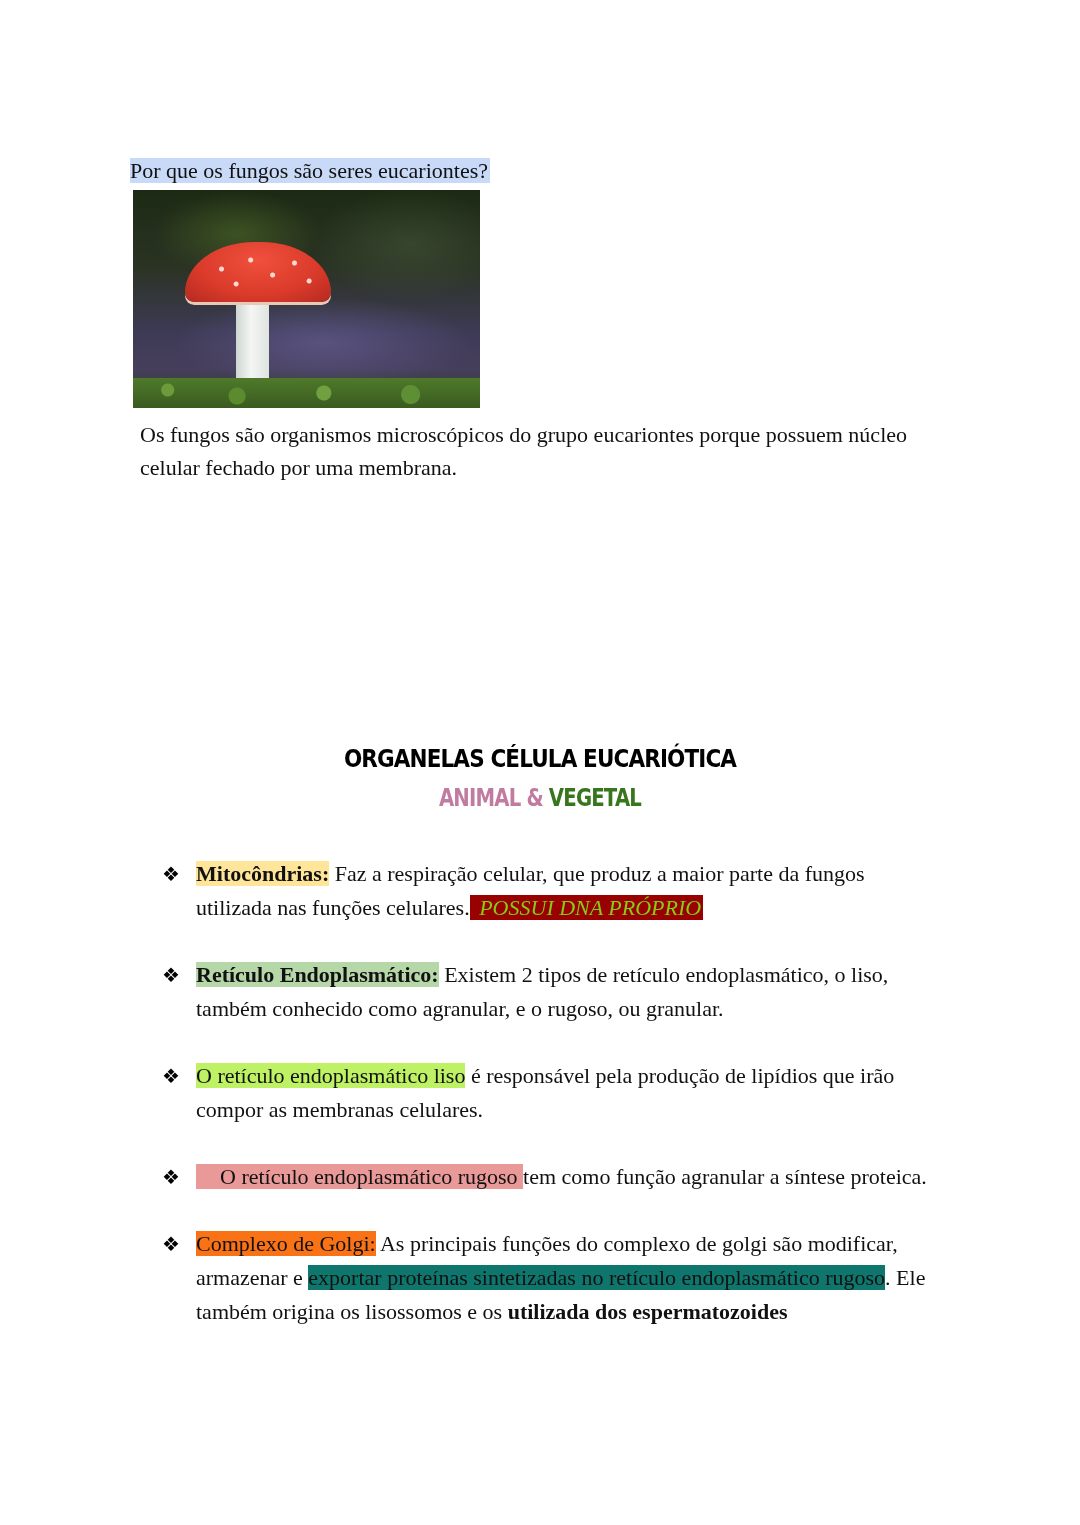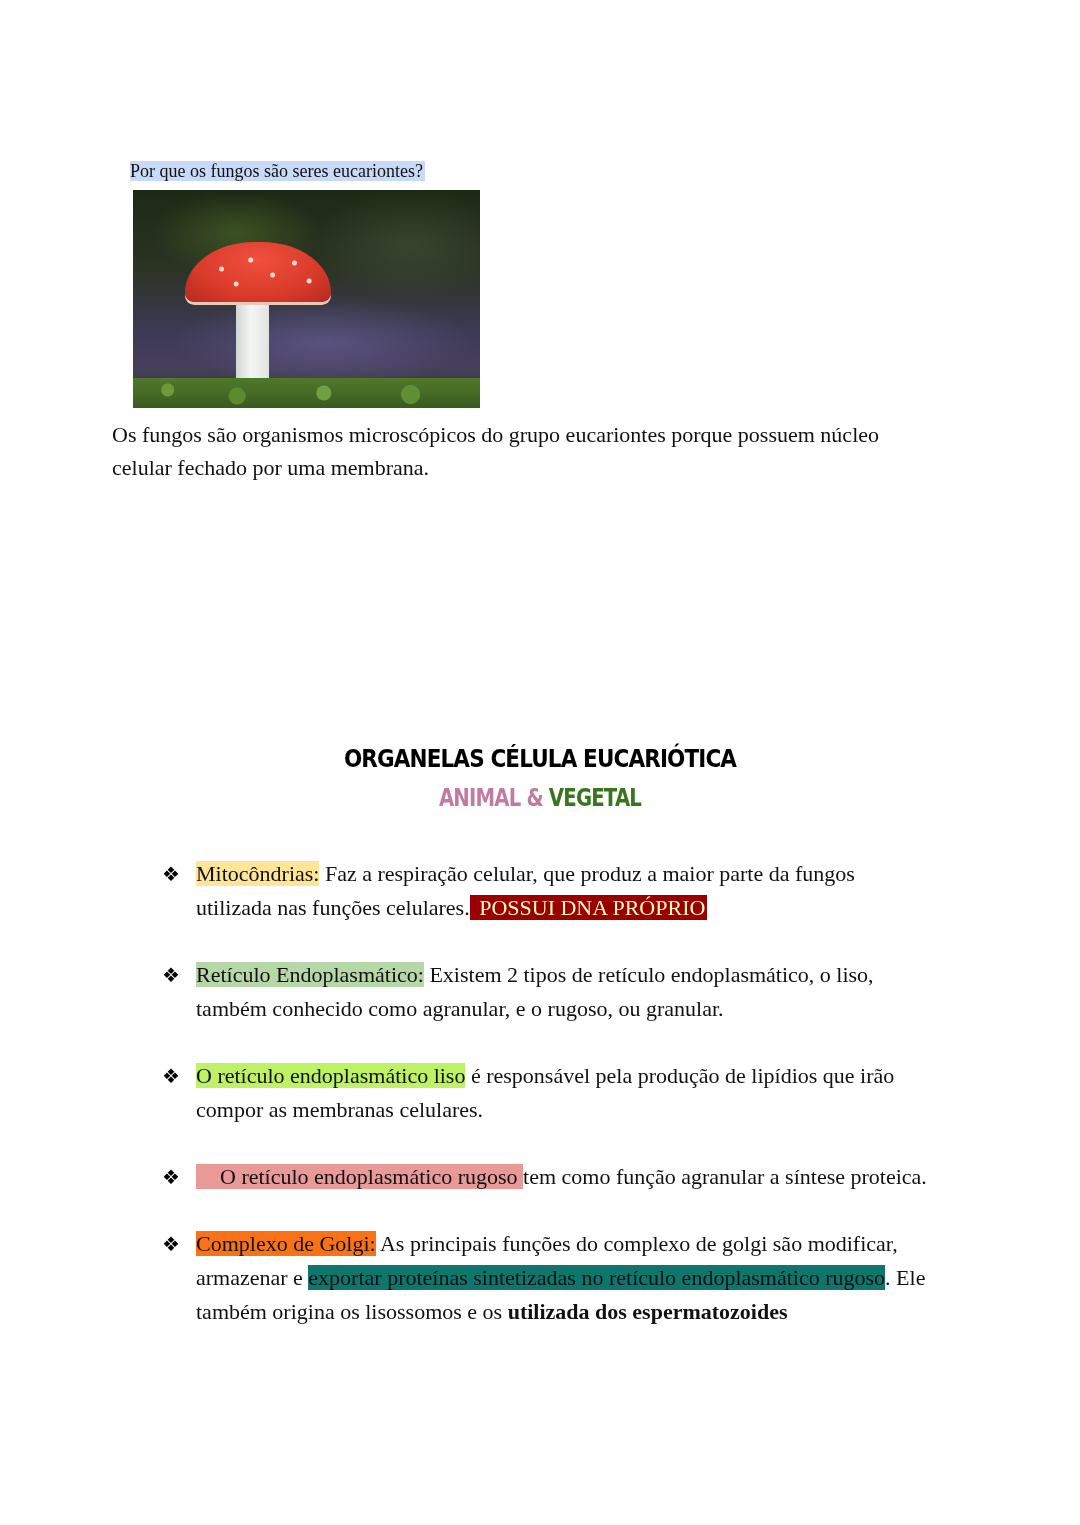--- a/index.html
+++ b/index.html
@@ -2,21 +2,21 @@
 <html><head>
   <meta charset="utf-8">
   <style>
     html, body { margin: 0; padding: 0; background: #ffffff; }
     body {
       width: 1080px; height: 1525px; position: relative; overflow: hidden;
       font-family: "Liberation Serif", serif; color: #111111;
     }
     .question {
       position: absolute; left: 130px; top: 156px;
-      font-size: 18px; line-height: 30px;
+      font-size: 22px; line-height: 30px;
     }
     .question span { background: #c9daf8; padding: 0 2px 0 0; }
     .photo {
       position: absolute; left: 133px; top: 190px; width: 347px; height: 218px;
       overflow: hidden;
       background:
         radial-gradient(ellipse 120px 60px at 30% 20%, rgba(80,110,40,0.55), rgba(0,0,0,0) 70%),
         radial-gradient(ellipse 140px 80px at 80% 25%, rgba(70,90,60,0.5), rgba(0,0,0,0) 70%),
         radial-gradient(ellipse 200px 60px at 55% 70%, rgba(110,100,160,0.55), rgba(0,0,0,0) 75%),
         linear-gradient(180deg, #1c2a14 0%, #2b3323 35%, #3d3a55 65%, #463f5c 82%, #2e3b1e 100%);
@@ -42,21 +42,21 @@
         radial-gradient(circle at 25% 45%, #ffd9cf 0 2px, transparent 3px),
         radial-gradient(circle at 45% 30%, #ffd9cf 0 2px, transparent 3px),
         radial-gradient(circle at 60% 55%, #ffd9cf 0 2px, transparent 3px),
         radial-gradient(circle at 75% 35%, #ffd9cf 0 2px, transparent 3px),
         radial-gradient(circle at 35% 70%, #ffd9cf 0 2px, transparent 3px),
         radial-gradient(circle at 85% 65%, #ffd9cf 0 2px, transparent 3px),
         radial-gradient(ellipse at 50% 30%, #f0503c, #d93a2a 60%, #b42a20);
       box-shadow: 0 3px 0 #e8c9b8;
     }
     .answer {
-      position: absolute; left: 112px; top: 418px; width: 830px;
+      position: absolute; left: 140px; top: 418px; width: 830px;
       font-size: 22px; line-height: 33px;
     }
     .title-main {
       position: absolute; left: 0; width: 1080px; top: 744px; text-align: center;
       font-family: "DejaVu Sans", sans-serif; font-weight: bold;
       font-size: 25px; letter-spacing: -1px; color: #000000;
       transform: scaleX(0.86); transform-origin: 540px 0;
     }
     .title-sub {
       position: absolute; left: 0; width: 1080px; top: 784px; text-align: center;
@@ -72,27 +72,27 @@
       list-style: none; margin: 0; padding: 0;
       font-size: 22px; line-height: 34px;
     }
     ul.organelles li {
       position: relative; padding-left: 36px; margin-bottom: 33px;
     }
     .bullet {
       position: absolute; left: 2px; top: 0; font-size: 20px;
       font-family: "DejaVu Sans", sans-serif; color: #000;
     }
-    .hl-yellow { background: #ffe599; }
-    .hl-green { background: #b6d7a8; }
+    .hl-yellow { background: #ffe599; font-weight: bold; }
+    .hl-green { background: #b6d7a8; font-weight: bold; }
     .hl-orange { background: #bef264; }
     .hl-red { background: #ea9999; padding-left: 24px; }
     .hl-teal { background: #f97316; }
     .hl-gold { background: #0f766e; }
-    .hl-darkred { background: #990000; color: #fef9c3; padding: 0 2px 0 4px; }
+    .hl-darkred { background: #990000; color: #84cc16; padding: 0 2px 0 4px; font-style: italic; }
     .bold { font-weight: bold; }
   </style>
 </head>
 <body>
 
 <div class="question">
   <span>Por que os fungos são seres eucariontes?</span>
 </div>
 
 <div class="photo">

